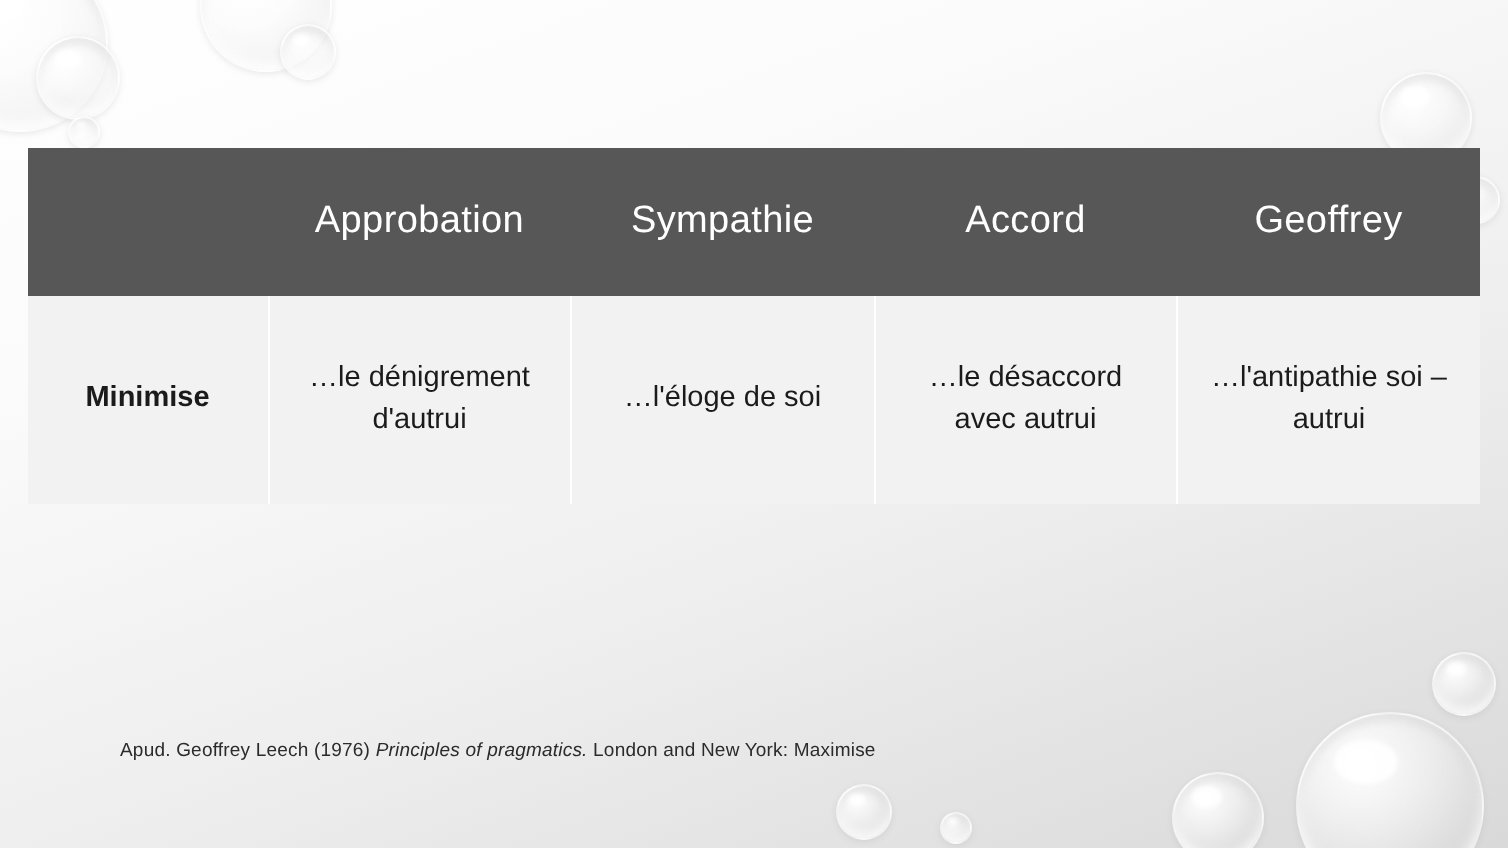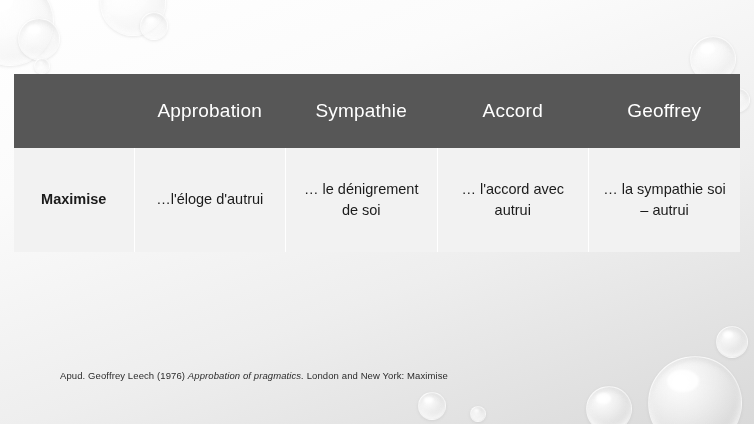--- a/index.html
+++ b/index.html
@@ -142,29 +142,29 @@
         <tr>
           <th class="corner"></th>
           <th>Approbation</th>
           <th>Sympathie</th>
           <th>Accord</th>
           <th>Geoffrey</th>
         </tr>
       </thead>
       <tbody>
         <tr>
-          <td class="rowhead">Maximise</td>
-          <td>…l'éloge d'autrui</td>
-          <td>… le dénigrement de soi</td>
-          <td>… l'accord avec autrui</td>
-          <td>… la sympathie soi – autrui</td>
+          <td class="rowhead">Minimise</td>
+          <td>…le dénigrement d'autrui</td>
+          <td>…l'éloge de soi</td>
+          <td>…le désaccord avec autrui</td>
+          <td>…l'antipathie soi – autrui</td>
         </tr>
       </tbody>
     </table>
   </div>
 
   <div class="source">
     <span>Apud. Geoffrey Leech (1976)</span>
-    <span class="ital">Approbation of pragmatics.</span>
+    <span class="ital">Principles of pragmatics.</span>
     <span>London and New York: Maximise</span>
   </div>
 
 </div>
 
 </body></html>

